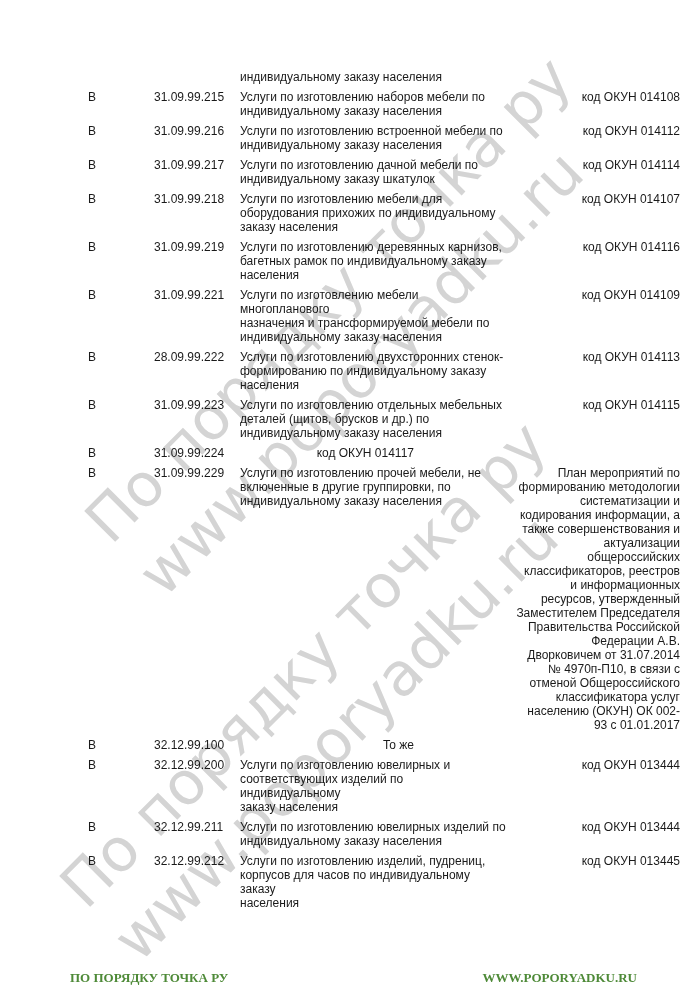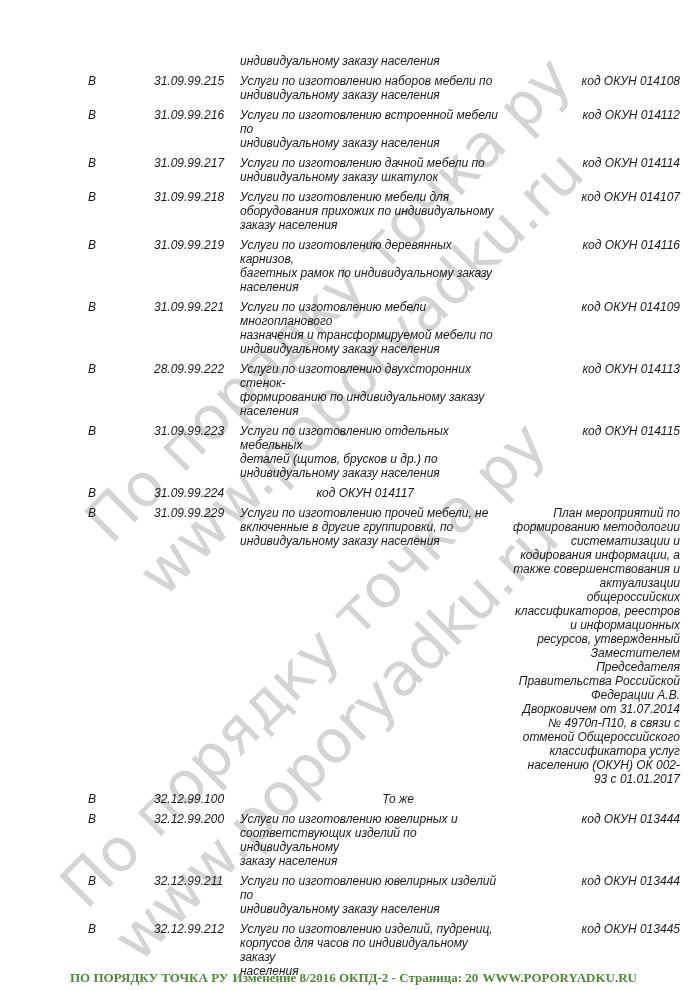--- a/index.html
+++ b/index.html
@@ -31,25 +31,24 @@
     white-space: nowrap;
     pointer-events: none;
     user-select: none;
   }
   .watermark.wm-a { left: 70px;  top: 505px; }
   .watermark.wm-b { left: 45px;  top: 870px; }
 
   
   .doc {
     position: absolute;
-    top: 54px;
+    top: 70px;
     left: 0;
     right: 0;
     z-index: 1;
-    font-style: italic;
   }
   .row {
     display: flex;
     align-items: flex-start;
     margin-bottom: 6px;
   }
   .cell-flag {
     flex: 0 0 30px;
     margin-left: 88px;
   }
@@ -234,15 +233,14 @@
     <div class="cell-code">32.12.99.212</div>
     <div class="cell-desc">Услуги по изготовлению изделий, пудрениц,
 корпусов для часов по индивидуальному заказу
 населения</div>
     <div class="cell-note">код ОКУН 013445</div>
   </div>
 </div>
 
 <div class="footer">
   <span>ПО ПОРЯДКУ ТОЧКА РУ</span>
-  <span>Изменение 8/2016 ОКПД-2 - Страница: 20</span>
   <span>WWW.POPORYADKU.RU</span>
 </div>
 
 </body></html>

